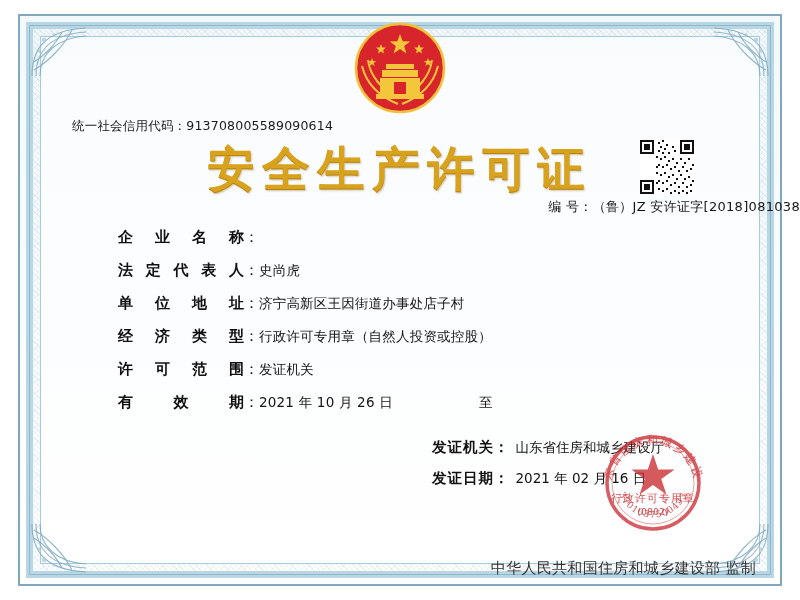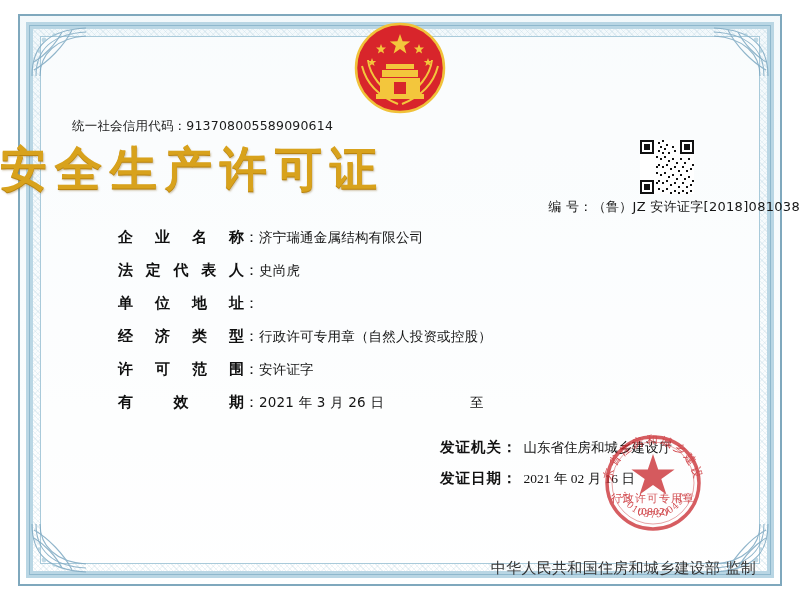--- a/index.html
+++ b/index.html
@@ -107,21 +107,21 @@
     color: #1a1a1a;
     letter-spacing: .2px;
     white-space: nowrap;
   }
 
   .title {
     position: absolute;
     left: 0;
     right: 0;
     top: 138px;
-    text-align: left;
+    text-align: center;
     font-family: Liberation Serif, serif;
     font-weight: bold;
     font-size: 47px;
     letter-spacing: 8px;
     color: #d8a21c;
     text-shadow:
       0 1px 0 #b9830f,
       1px 2px 2px rgba(120,80,0,.35);
   }
 
@@ -175,25 +175,24 @@
   }
   .row .value {
     font-size: 13.5px;
     color: #141414;
     letter-spacing: .2px;
   }
   .row .value.mid { margin-left: 86px; margin-right: 10px; }
 
   .issuer-block {
     position: absolute;
-    right: 100px;
+    right: 108px;
     top: 438px;
     text-align: left;
     width: 260px;
-    font-family: Liberation Serif, serif;
   }
   .issuer-line {
     display: flex;
     align-items: baseline;
     height: 31px;
     font-size: 14px;
     color: #121212;
     white-space: nowrap;
   }
   .issuer-line .lab {
@@ -424,21 +423,20 @@
   <div class="fields">
 
     <div class="row">
       <div class="label">
         <span>企</span>
         <span>业</span>
         <span>名</span>
         <span>称</span>
       </div>
       <div class="colon">：</div>
-      <div class="value">济宁瑞通金属结构有限公司</div>
     </div>
 
     <div class="row">
       <div class="label">
         <span>法</span>
         <span>定</span>
         <span>代</span>
         <span>表</span>
         <span>人</span>
       </div>
@@ -447,20 +445,21 @@
     </div>
 
     <div class="row">
       <div class="label">
         <span>单</span>
         <span>位</span>
         <span>地</span>
         <span>址</span>
       </div>
       <div class="colon">：</div>
+      <div class="value">济宁高新区王因街道办事处店子村</div>
     </div>
 
     <div class="row">
       <div class="label">
         <span>经</span>
         <span>济</span>
         <span>类</span>
         <span>型</span>
       </div>
       <div class="colon">：</div>
@@ -468,31 +467,31 @@
     </div>
 
     <div class="row">
       <div class="label">
         <span>许</span>
         <span>可</span>
         <span>范</span>
         <span>围</span>
       </div>
       <div class="colon">：</div>
-      <div class="value">安许证字</div>
+      <div class="value">发证机关</div>
     </div>
 
     <div class="row">
       <div class="label">
         <span>有</span>
         <span>效</span>
         <span>期</span>
       </div>
       <div class="colon">：</div>
-      <div class="value">2021 年 3 月 26 日</div>
+      <div class="value">2021 年 10 月 26 日</div>
       <div class="value mid">至</div>
     </div>
   </div>
 
   <div class="issuer-block">
     <div class="issuer-line">
       <span class="lab">发证机关：</span>
       <span class="val">山东省住房和城乡建设厅</span>
     </div>
     <div class="issuer-line">

